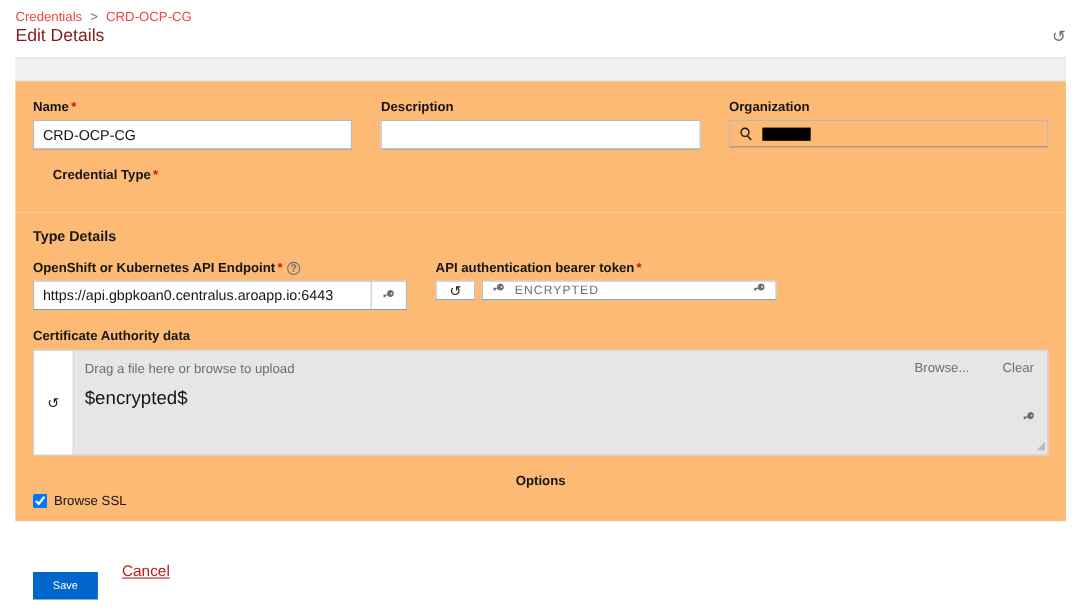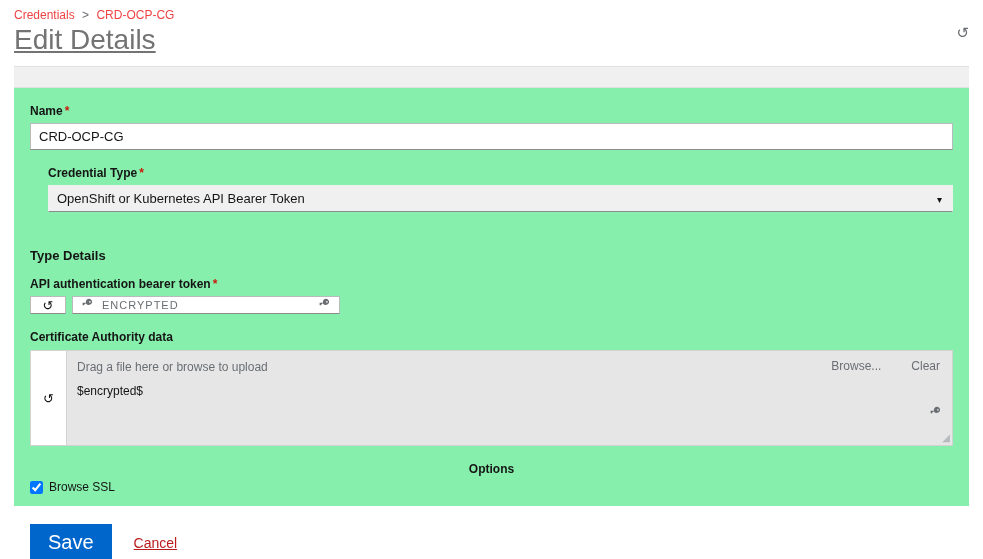--- a/index.html
+++ b/index.html
@@ -10,26 +10,26 @@
       background: #fff;
       width: 983px;
       height: 559px;
       overflow: hidden;
     }
     .page { padding: 8px 14px 14px 14px; }
     .breadcrumb { font-size: 12px; color: #06c; margin-bottom: 2px; }
     .breadcrumb a { color: #ef4444; text-decoration: none; }
     .breadcrumb .sep { color: #6a6e73; margin: 0 4px; }
     .title-row { display: flex; justify-content: space-between; align-items: flex-start; margin-bottom: 10px; }
-    h1 { font-size: 28px; font-weight: 400; color: #737373; text-decoration: underline; }
+    h1 { font-size: 16px; font-weight: 400; color: #7f1d1d; }
     .history-icon { font-size: 15px; color: #6a6e73; }
 
     .section-gap { background: #f0f0f0; height: 22px; border-top: 1px solid #e0e0e0; border-bottom: 1px solid #e0e0e0; }
 
-    .form { background: #86efac; padding: 16px 16px 6px 16px; }
+    .form { background: #fdba74; padding: 16px 16px 6px 16px; }
     .form-row { display: flex; gap: 26px; margin-bottom: 16px; }
     .form-group { flex: 1; min-width: 0; }
     .form-group.third { flex: 1; }
     label { display: block; font-size: 12px; font-weight: 600; color: #151515; margin-bottom: 5px; }
     .req { color: #c9190b; margin-left: 2px; }
     .help { display:inline-block; margin-left:4px; font-size:10px; color:#6a6e73; border:1px solid #6a6e73; border-radius:50%; width:12px; height:12px; line-height:11px; text-align:center; }
     input[type=text], .text-input, textarea {
       width: 100%;
       padding: 5px 8px;
       border: 1px solid #b8bbbe;
@@ -40,21 +40,21 @@
     }
     input[type=text]::placeholder, textarea::placeholder { color: #6a6e73; }
     .select-wrap { position: relative; background: #f0f0f0; border: 1px solid #f0f0f0; border-bottom: 1px solid #8a8d90; }
     .select-wrap .select-val { padding: 5px 8px; font-size: 13px; display:block; }
     .select-wrap .caret { position: absolute; right: 10px; top: 50%; transform: translateY(-50%); font-size: 10px; }
     .cred-type { width: 320px; margin-left: 18px; }
     .org-search { border:1px solid #b8bbbe; border-bottom:1px solid #8a8d90; padding:5px 8px; display:flex; align-items:center; width:100%; gap:8px; }
     .org-search svg { width:13px; height:13px; flex-shrink:0; }
     .org-val { background:#000; color:#000; height:12px; width:44px; display:inline-block; }
 
-    .type-section { background: #86efac; padding: 14px 16px 12px 16px; }
+    .type-section { background: #fdba74; padding: 14px 16px 12px 16px; }
     .type-section h2 { font-size: 13px; font-weight: 600; margin-bottom: 14px; }
     .type-row { display:flex; gap:26px; margin-bottom:16px; }
     .type-col { flex: 0 0 340px; }
     .type-col.wide { flex: 0 0 310px; }
 
     .input-with-icon { display:flex; }
     .input-with-icon input { flex:1; background:#fff; }
     .input-with-icon .icon-btn { width:32px; border:1px solid #b8bbbe; border-left:0; border-bottom:1px solid #8a8d90; background:#fff; display:flex; align-items:center; justify-content:center; color:#6a6e73; }
 
     .token-group { display:flex; gap:0; }
@@ -62,32 +62,32 @@
     .token-input { flex:1; display:flex; background:#fff; border:1px solid #b8bbbe; border-bottom:1px solid #8a8d90; align-items:center; padding:0 8px; gap:8px; color:#6a6e73; }
     .token-input .key-inline { font-size:12px; }
     .token-input .enc { letter-spacing:1px; font-size:11px; }
     .token-input .key-right { margin-left:auto; }
 
     .ca-group label { margin-bottom:6px; }
     .ca-wrap { display:flex; background:#e6e6e6; border:1px solid #d2d2d2; min-height:94px; position:relative; }
     .ca-left { width:36px; background:#fff; border-right:1px solid #d2d2d2; display:flex; align-items:center; justify-content:center; color:#151515; }
     .ca-body { flex:1; padding:8px 10px; position:relative; min-height:94px; }
     .ca-drag { color:#6a6e73; font-size:12px; }
-    .ca-enc { display:block; margin-top:10px; font-size:12px; color:#151515; }
+    .ca-enc { display:block; margin-top:10px; font-size:17px; color:#151515; }
     .ca-actions { position:absolute; right:12px; top:8px; display:flex; gap:30px; }
     .ca-actions span { font-size:12px; color:#6a6e73; }
     .ca-key { position:absolute; right:10px; bottom:24px; color:#6a6e73; }
     .ca-resize { position:absolute; right:2px; bottom:2px; color:#b8bbbe; font-size:10px; }
 
     .options { margin-top:16px; }
     .options label.opt-head { font-weight:600; font-size:12px; display:block; margin-bottom:4px;text-align:center; }
     .chk-row { display:flex; align-items:center; gap:6px; font-size:12px; color:#151515; }
 
     .footer { padding: 18px 16px; background:#fff; display:flex; align-items:center; gap:22px; }
-    .btn-primary { background:#06c; color:#fff; border:none; padding:7px 18px; font-size:20px; cursor:pointer; }
+    .btn-primary { background:#06c; color:#fff; border:none; padding:7px 18px; font-size:10px; cursor:pointer;margin-top:28px; }
     .btn-link { color:#b91c1c; background:none; border:none; font-size:14px; cursor:pointer;text-decoration:underline; }
 
     svg.icon-sm { width:13px; height:13px; }
   </style>
 </head>
 <body>
 
 <div class="page">
   <nav class="breadcrumb">
     <a href="#">Credentials</a>
@@ -100,36 +100,56 @@
   </div>
 
   <div class="section-gap"></div>
 
   <div class="form">
     <div class="form-row">
       <div class="form-group third">
         <label><span>Name</span><span class="req">*</span></label>
         <input type="text" value="CRD-OCP-CG" style="">
       </div>
+      <div class="form-group third">
+        <label>Description</label>
+        <input type="text" value="" style="">
+      </div>
+      <div class="form-group third">
+        <label>Organization</label>
+        <div class="org-search">
+          <svg class="icon-sm" viewBox="0 0 16 16">
+              <path fill="none" stroke="#151515" stroke-width="1.5" d="M6.5 11a4.5 4.5 0 1 0 0-9 4.5 4.5 0 0 0 0 9zm3 0 4 4"></path>
+            </svg>
+          <span class="org-val"></span>
+        </div>
+      </div>
     </div>
     <div class="form-row">
       <div class="form-group cred-type">
         <label><span>Credential Type</span><span class="req">*</span></label>
-        <div class="select-wrap">
-          <span class="select-val">OpenShift or Kubernetes API Bearer Token</span>
-          <span class="caret">▾</span>
-        </div>
       </div>
     </div>
   </div>
 
   <div class="type-section">
     <h2>Type Details</h2>
 
     <div class="type-row">
+      <div class="type-col">
+        <label><span>OpenShift or Kubernetes API Endpoint</span><span class="req">*</span><span class="help">?</span></label>
+        <div class="input-with-icon">
+          <input type="text" value="https://api.gbpkoan0.centralus.aroapp.io:6443" style="">
+          <span class="icon-btn">
+            <svg class="icon-sm" viewBox="0 0 16 16">
+                <path fill="#6a6e73" d="M10 2a4 4 0 0 0-3.87 5H2v3h2v-1h1v-1h1.13A4 4 0 1 0 10 2zm1 3a1 1 0 1 1 0 2 1 1 0 0 1 0-2z"></path>
+              </svg>
+          </span>
+        </div>
+      </div>
       <div class="type-col wide">
         <label><span>API authentication bearer token</span><span class="req">*</span></label>
         <div class="token-group">
           <span class="revert-btn">↺</span>
           <div class="token-input">
             <span class="key-inline">
               <svg class="icon-sm" viewBox="0 0 16 16">
                   <path fill="#6a6e73" d="M10 2a4 4 0 0 0-3.87 5H2v3h2v-1h1v-1h1.13A4 4 0 1 0 10 2zm1 3a1 1 0 1 1 0 2 1 1 0 0 1 0-2z"></path>
                 </svg>
             </span>

